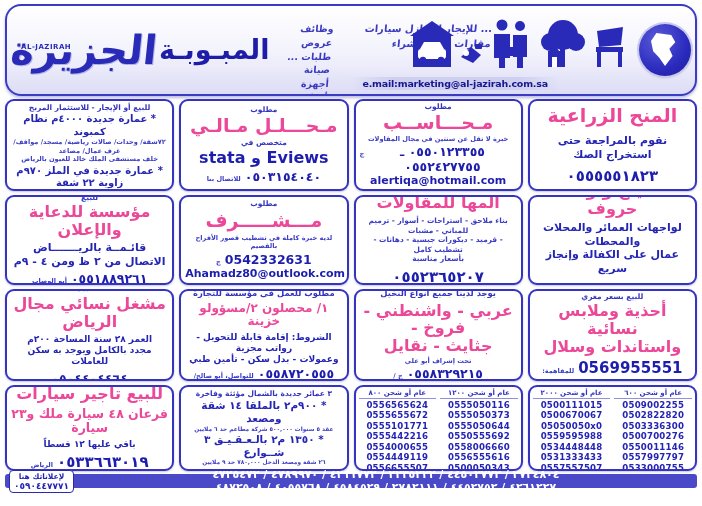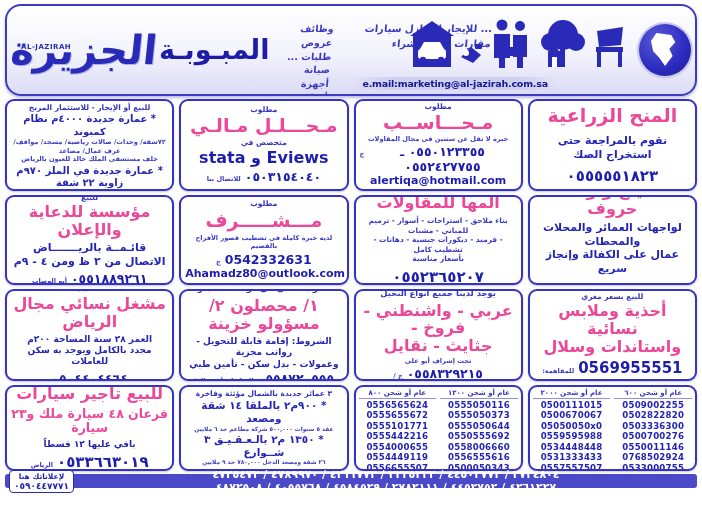--- a/index.html
+++ b/index.html
@@ -189,21 +189,21 @@
     margin-bottom: 1px;
   }
   .headline {
     font-size: 19px;
     font-weight: bold;
     color: #ec4899;
     line-height: 1.12;
     letter-spacing: -.3px;
   }
   .headline.sm  { font-size: 16px; }
-  .headline.xs  { font-size: 16px; }
+  .headline.xs  { font-size: 12px; }
   .headline.xxs { font-size: 12.5px; }
   .headline.spaced { letter-spacing: 3px; }
 
   .subline {
     font-size: 11px;
     font-weight: bold;
     color: #2525b4;
     line-height: 1.25;
   }
   .subline.sm { font-size: 9px; }
@@ -549,21 +549,21 @@
           </div>
         </div>
         <div class="numcol">
           <div class="numcol-head">عام أو شحن ٦٠٠</div>
           <div class="numcol-list">
             <div>0509002255</div>
             <div>0502822820</div>
             <div>0503336300</div>
             <div>0500700276</div>
             <div>0550011146</div>
-            <div>0768502924</div>
+            <div>0557997797</div>
             <div>0533000755</div>
 
           </div>
         </div>
       </div>
 
     </div>
 
     <div class="numtable" style="order:2;">
       <div class="cols">

